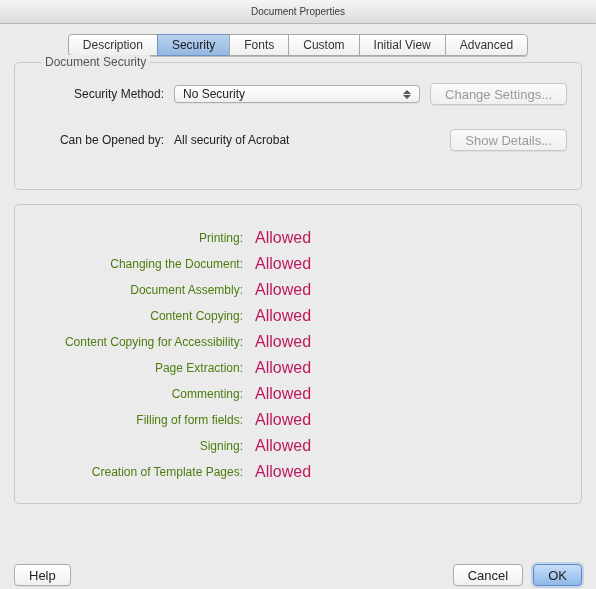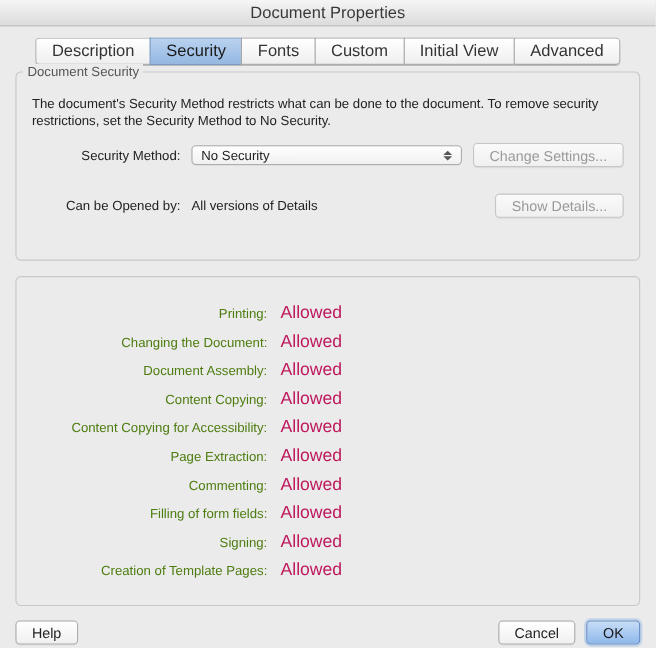--- a/index.html
+++ b/index.html
@@ -9,42 +9,42 @@
   background: #ebebeb;
   width: 596px;
   height: 589px;
   overflow: hidden;
   color: #222;
 }
 .titlebar {
   height: 24px;
   line-height: 24px;
   text-align: center;
-  font-size: 15px;
+  font-size: 10px;
   color: #3a3a3a;
   background: linear-gradient(#f5f5f5, #dcdcdc);
   border-bottom: 1px solid #b8b8b8;
 }
 .content {
   padding: 10px 14px 8px 14px;
 }
 .tabs {
   display: flex;
   justify-content: center;
   margin-bottom: 6px;
 }
 .tabs-inner {
   display: flex;
   border-radius: 4px;
   overflow: hidden;
   box-shadow: 0 1px 0 rgba(0,0,0,0.2);
 }
 .tab {
   padding: 3px 14px;
-  font-size: 15px;
+  font-size: 12px;
   background: linear-gradient(#ffffff, #efefef);
   border: 1px solid #a7a7a7;
   border-right: none;
   cursor: default;
   color: #333;
 }
 .tab:last-child { border-right: 1px solid #a7a7a7; }
 .tab:first-child { border-radius: 4px 0 0 4px; }
 .tab:last-child { border-radius: 0 4px 4px 0; }
 .tab.active {
@@ -56,21 +56,21 @@
   border: 1px solid #c8c8c8;
   border-radius: 5px;
   background: #ebebeb;
   margin-bottom: 14px;
   padding: 20px 14px 14px 14px;
   position: relative;
 }
 .group-title {
   position: absolute;
   top: -8px;
-  left: 6px;
+  left: 26px;
   background: #ebebeb;
   padding: 0 4px;
   font-size: 12px;
   color: #555;
 }
 .intro {
   font-size: 12px;
   color: #222;
   line-height: 1.35;
   margin-bottom: 12px;
@@ -191,37 +191,36 @@
         <div class="tab">Fonts</div>
         <div class="tab">Custom</div>
         <div class="tab">Initial View</div>
         <div class="tab">Advanced</div>
       </div>
   </div>
 
   <div class="group">
     <span class="group-title">Document Security</span>
 
-    <div class="intro">The document's Security Method restricts what can be done to the document. To remove security restrictions, set the Security Method to No Security.</div>
 
     <div class="row">
       <div class="row-label">Security Method:</div>
       <div class="select">
         <span>No Security</span>
         <span class="chevs">
           <span class="chev-up"></span>
             <span class="chev-down"></span>
         </span>
       </div>
       <div class="btn disabled rt">Change Settings...</div>
     </div>
 
     <div class="row">
       <div class="row-label">Can be Opened by:</div>
-      <div class="value-text">All versions of Details</div>
+      <div class="value-text">All security of Acrobat</div>
       <div class="btn disabled rt">Show Details...</div>
     </div>
   </div>
 
   <div class="group" id="restrictions-box">
     <div class="restrictions" id="restrictions-list">
         <div class="rest-row">
           <div class="rest-label">Printing:</div>
           <div class="rest-val">Allowed</div>
         </div>

